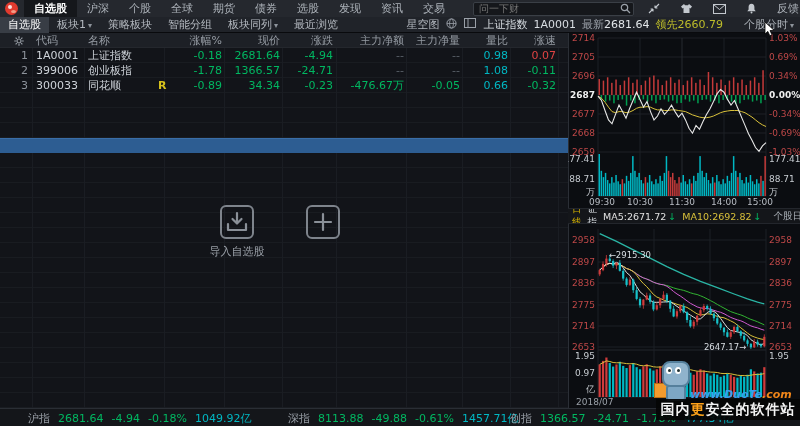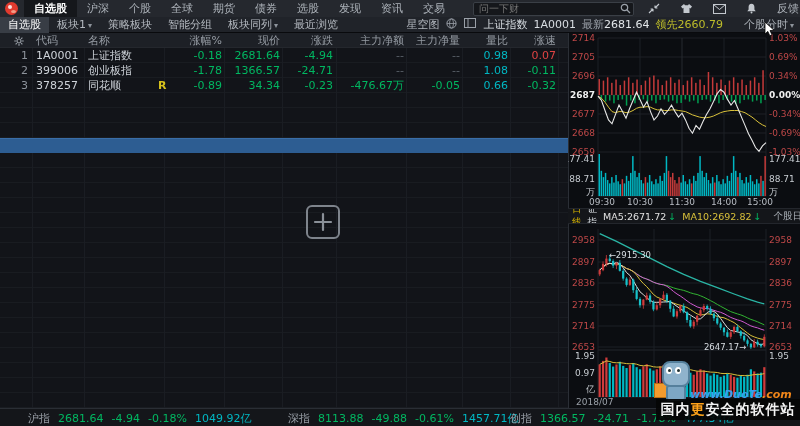--- a/index.html
+++ b/index.html
@@ -270,32 +270,40 @@
           <span class="cell c4 down">-1.78</span>
           <span class="cell c5 down">1366.57</span>
           <span class="cell c6 down">-24.71</span>
           <span class="cell c7 dim">--</span>
           <span class="cell c8 dim">--</span>
           <span class="cell c9 cyan">1.08</span>
           <span class="cell c10 down">-0.11</span>
         </div>
         <div class="trow" style="top: 45px;">
           <span class="cell c0 num">3</span>
-          <span class="cell c1 code">378257</span>
+          <span class="cell c1 code">300033</span>
           <span class="cell c2 name">同花顺</span>
           <span class="cell c3 tag-r">R</span>
           <span class="cell c4 down">-0.89</span>
           <span class="cell c5 down">34.34</span>
           <span class="cell c6 down">-0.23</span>
           <span class="cell c7 down">-476.67万</span>
           <span class="cell c8 down">-0.05</span>
           <span class="cell c9 cyan">0.66</span>
           <span class="cell c10 down">-0.32</span>
         </div>
       </div>
+    <div class="big-btn" style="left:189px;top:172px;">
+      <span class="bicon">
+        <svg width="30" height="30" viewBox="0 0 30 30">
+            <path d="M15 6 L15 16 M10.5 12 L15 16.5 L19.5 12 M6 17 L6 23 L24 23 L24 17" fill="none" stroke="#8a9098" stroke-width="2.2" stroke-linecap="round" stroke-linejoin="round"></path>
+          </svg>
+      </span>
+      <div class="blabel">导入自选股</div>
+    </div>
     <div class="big-btn" style="left:275px;top:172px;">
       <span class="bicon">
         <svg width="30" height="30" viewBox="0 0 30 30">
             <path d="M15 7 L15 23 M7 15 L23 15" fill="none" stroke="#8a9098" stroke-width="2.2" stroke-linecap="round"></path>
           </svg>
       </span>
     </div>
   </div>
 
   <div id="right-bg"></div>

